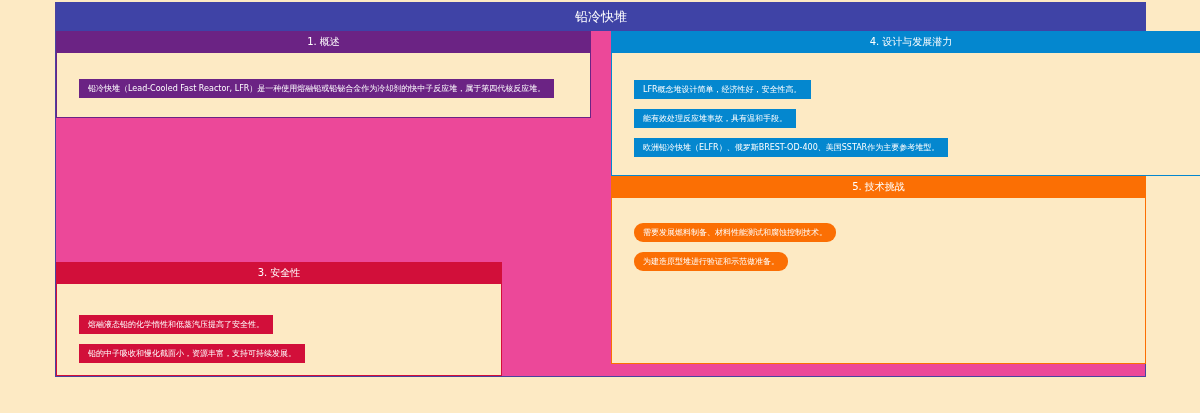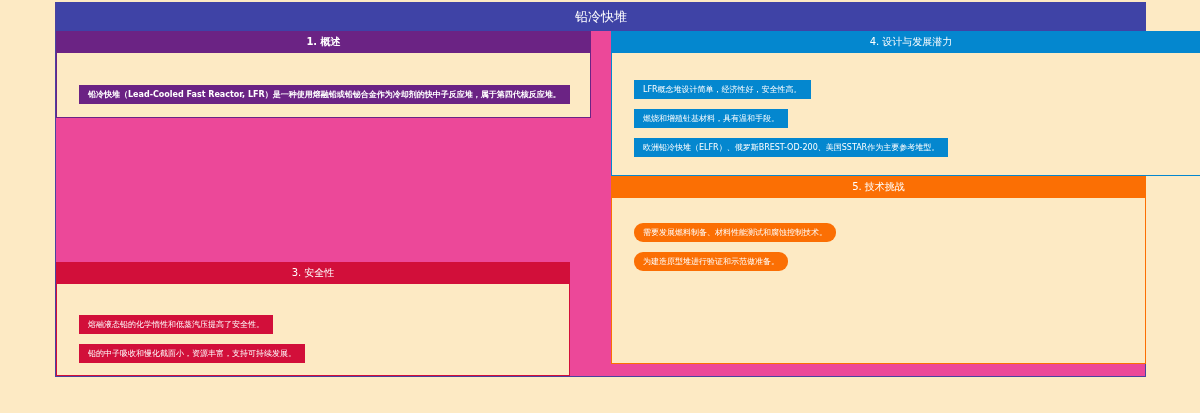--- a/index.html
+++ b/index.html
@@ -57,33 +57,33 @@
       font-size: 8px;
       height: 19px;
       line-height: 19px;
       padding: 0 9px;
       white-space: nowrap;
       margin-bottom: 10px;
     }
     .item-row { display: block; height: 29px; }
 
     
-    #s1 { left: 0; top: 29px; width: 535px; height: 87px; border: 1px solid #6b2384; border-top: none; font-weight: bold; }
+    #s1 { left: 0; top: 29px; width: 535px; height: 87px; border: 1px solid #6b2384; border-top: none; }
     #s1 .hdr { background: #6b2384; }
     #s1 .item { background: #6b2384; }
-    #s1 .items { padding-top: 29px; }
+    #s1 .items { padding-top: 23px; }
 
     
     #s2 { left: 0; top: 116px; width: 535px; height: 144px; border: 1px solid #f8a03a; border-top: none; }
     #s2 .hdr { background: #f8a03a; }
     #s2 .item { background: #f8a03a; }
     #s2 .items { padding-top: 22px; }
 
     
-    #s3 { left: 0; top: 260px; width: 514px; height: 114px; border: 1px solid #d20f3a; border-top: none; }
+    #s3 { left: 0; top: 260px; width: 446px; height: 114px; border: 1px solid #d20f3a; border-top: none; }
     #s3 .hdr { background: #d20f3a; }
     #s3 .item { background: #d20f3a; }
     #s3 .items { padding-top: 28px; }
 
     
     #s4 { left: 555px; top: 29px; width: 600px; height: 145px; border: 1px solid #0487cf; border-top: none; }
     #s4 .hdr { background: #0487cf; }
     #s4 .item { background: #0487cf; }
     #s4 .items { padding-top: 24px; text-decoration: underline; }
 
@@ -112,22 +112,22 @@
     <div class="items">
       <div class="item-row"><span class="item">熔融液态铅的化学惰性和低蒸汽压提高了安全性。</span></div>
       <div class="item-row"><span class="item">铅的中子吸收和慢化截面小，资源丰富，支持可持续发展。</span></div>
     </div>
   </div>
 
   <div class="section" id="s4">
     <div class="hdr">4. 设计与发展潜力</div>
     <div class="items">
       <div class="item-row"><span class="item">LFR概念堆设计简单，经济性好，安全性高。</span></div>
-      <div class="item-row"><span class="item">燃烧和增殖钍基材料，具有温和手段。</span></div>
-      <div class="item-row"><span class="item">欧洲铅冷快堆（ELFR）、俄罗斯BREST-OD-200、美国SSTAR作为主要参考堆型。</span></div>
+      <div class="item-row"><span class="item">能有效处理反应堆事故，具有温和手段。</span></div>
+      <div class="item-row"><span class="item">欧洲铅冷快堆（ELFR）、俄罗斯BREST-OD-400、美国SSTAR作为主要参考堆型。</span></div>
     </div>
   </div>
 
   <div class="section" id="s5">
     <div class="hdr">5. 技术挑战</div>
     <div class="items">
       <div class="item-row"><span class="item">需要发展燃料制备、材料性能测试和腐蚀控制技术。</span></div>
       <div class="item-row"><span class="item">为建造原型堆进行验证和示范做准备。</span></div>
     </div>
   </div>

